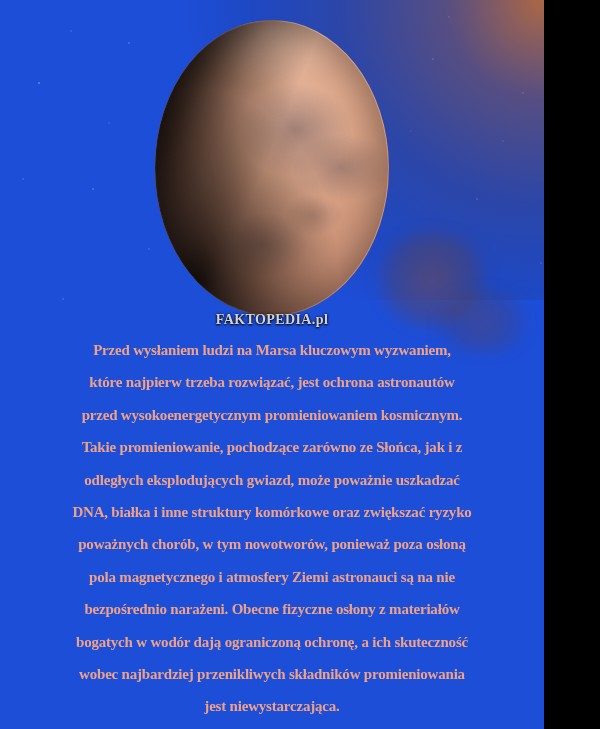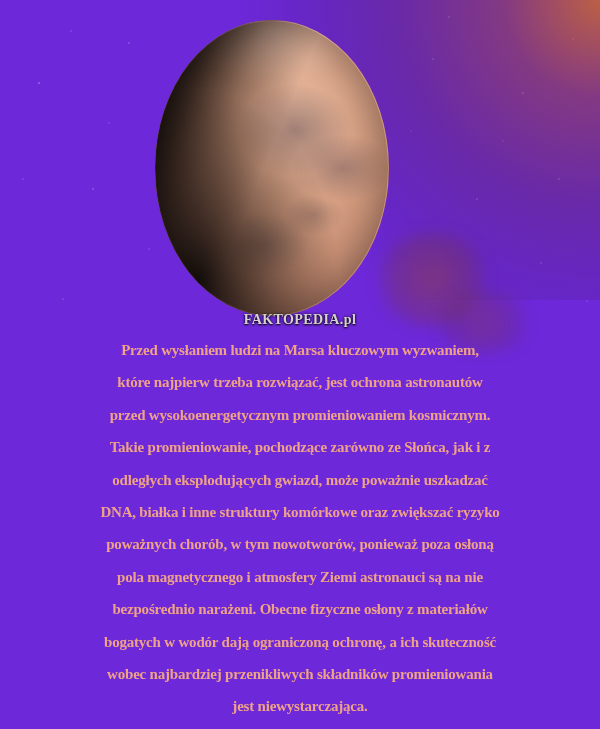--- a/index.html
+++ b/index.html
@@ -2,23 +2,23 @@
 <html><head>
 <meta charset="utf-8">
 <style>
   html, body {
     margin: 0;
     padding: 0;
     background: #000;
   }
   .scene {
     position: relative;
-    width: 600px;
+    width: 544px;
     height: 729px;
-    background: #6d28d9;
+    background: #1d4ed8;
     overflow: hidden;
     font-family: "Liberation Serif", "DejaVu Serif", serif;
   }
   
   .space {
     position: absolute;
     inset: 0;
   }
   .stars {
     position: absolute;

